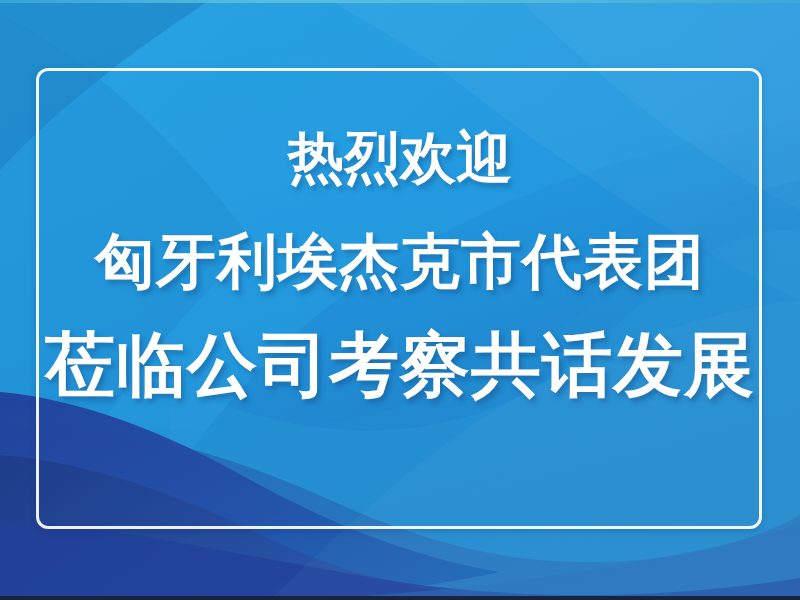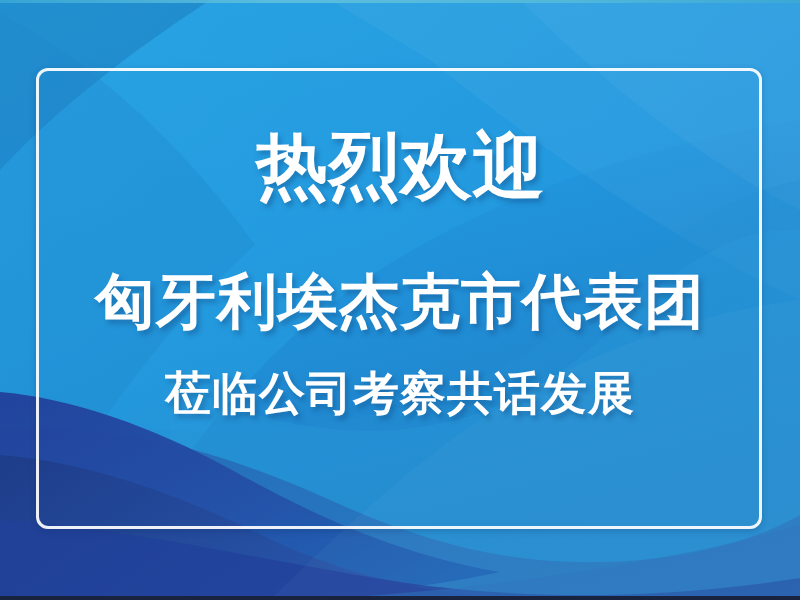--- a/index.html
+++ b/index.html
@@ -60,30 +60,30 @@
     text-shadow: 3px 4px 5px rgba(16,60,110,.34);
     user-select: none;
   }
   .line {
     font-weight: 700;
     line-height: 1.0;
     white-space: nowrap;
     letter-spacing: 0;
   }
   .line-1 {
-    font-size: 72px;
-    margin-bottom: 70px;
+    font-size: 56px;
+    margin-bottom: 46px;
   }
   .line-2 {
     font-size: 60px;
     letter-spacing: 1px;
     margin-bottom: 38px;
   }
   .line-3 {
-    font-size: 46px;
+    font-size: 70px;
     letter-spacing: 1px;
   }
 </style>
 </head>
 <body>
 
 <div id="stage">
 
   <svg id="bg-art" viewBox="0 0 800 600" preserveAspectRatio="none" aria-hidden="true">
     <defs>

